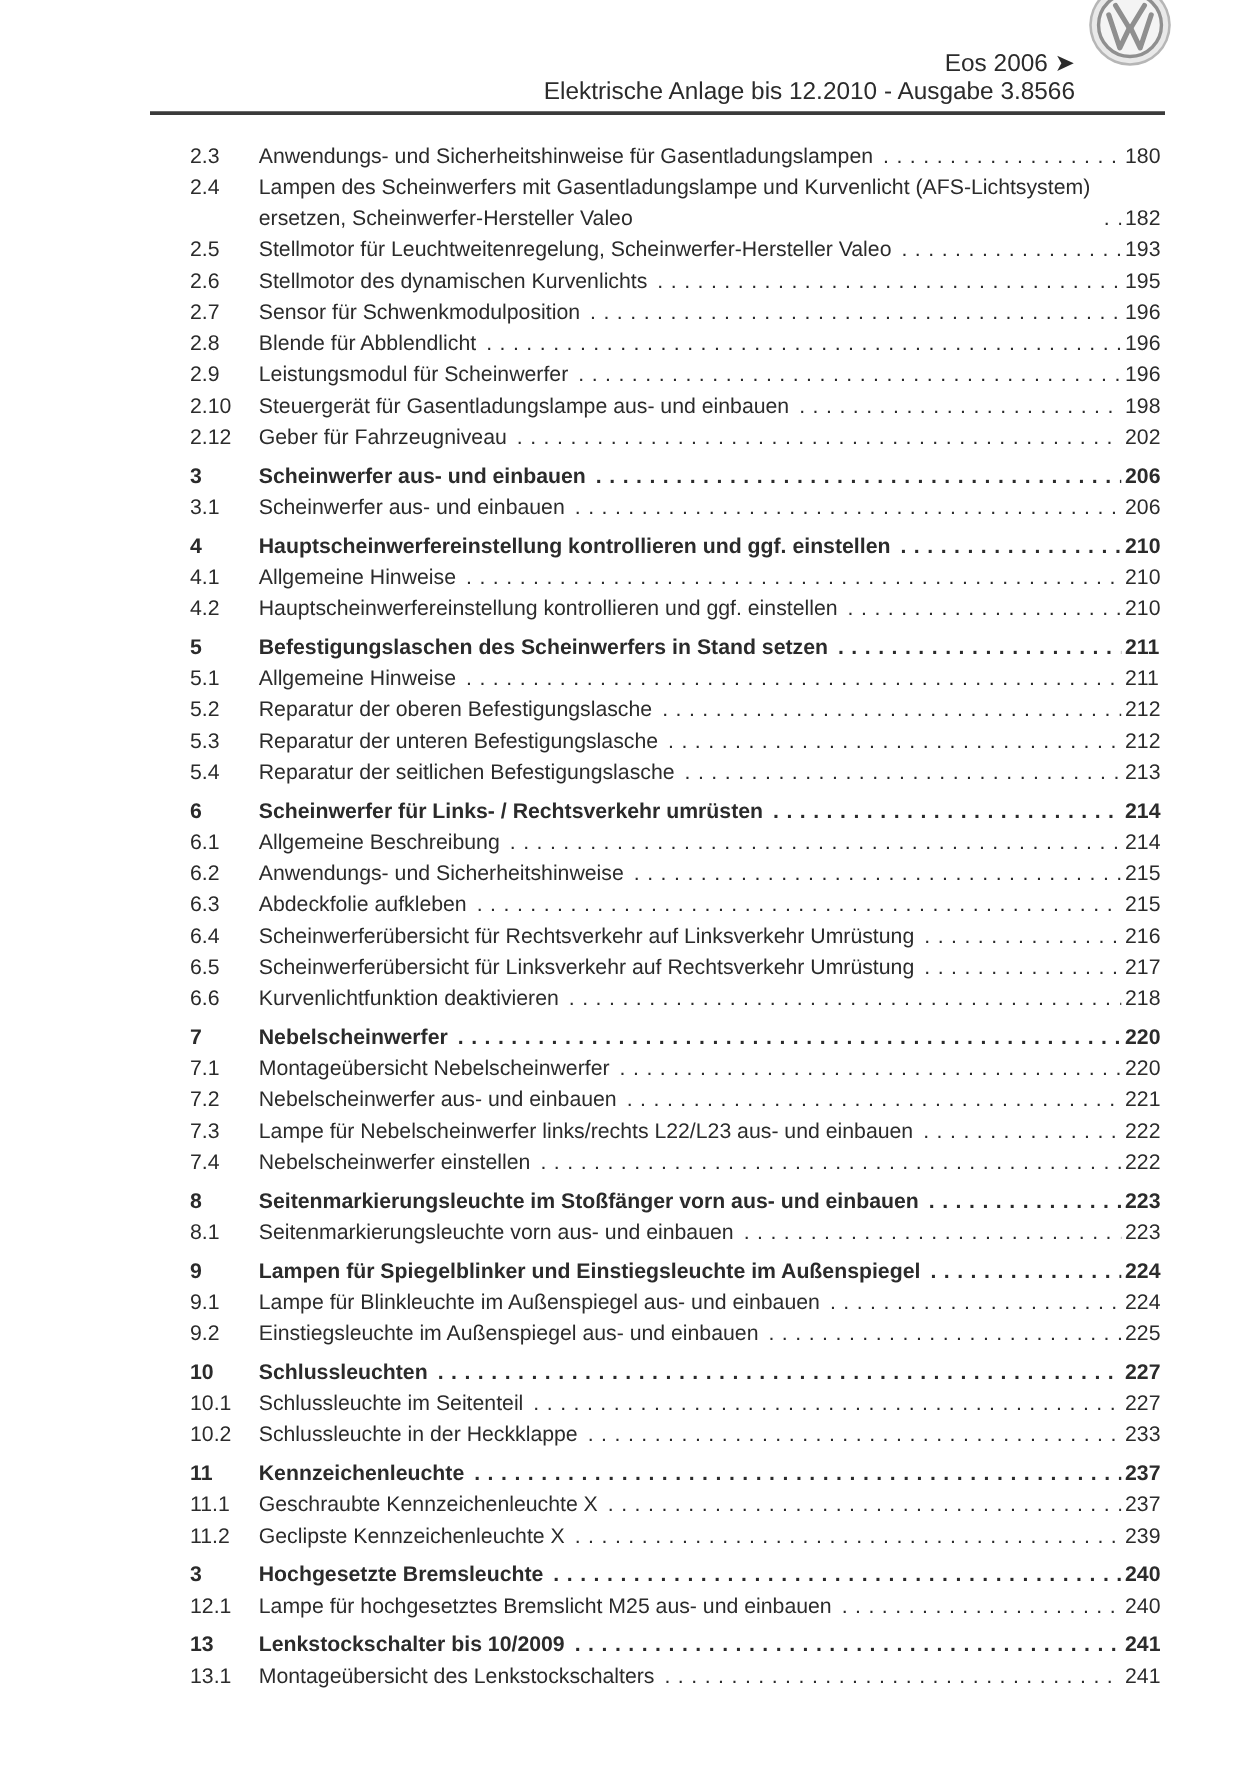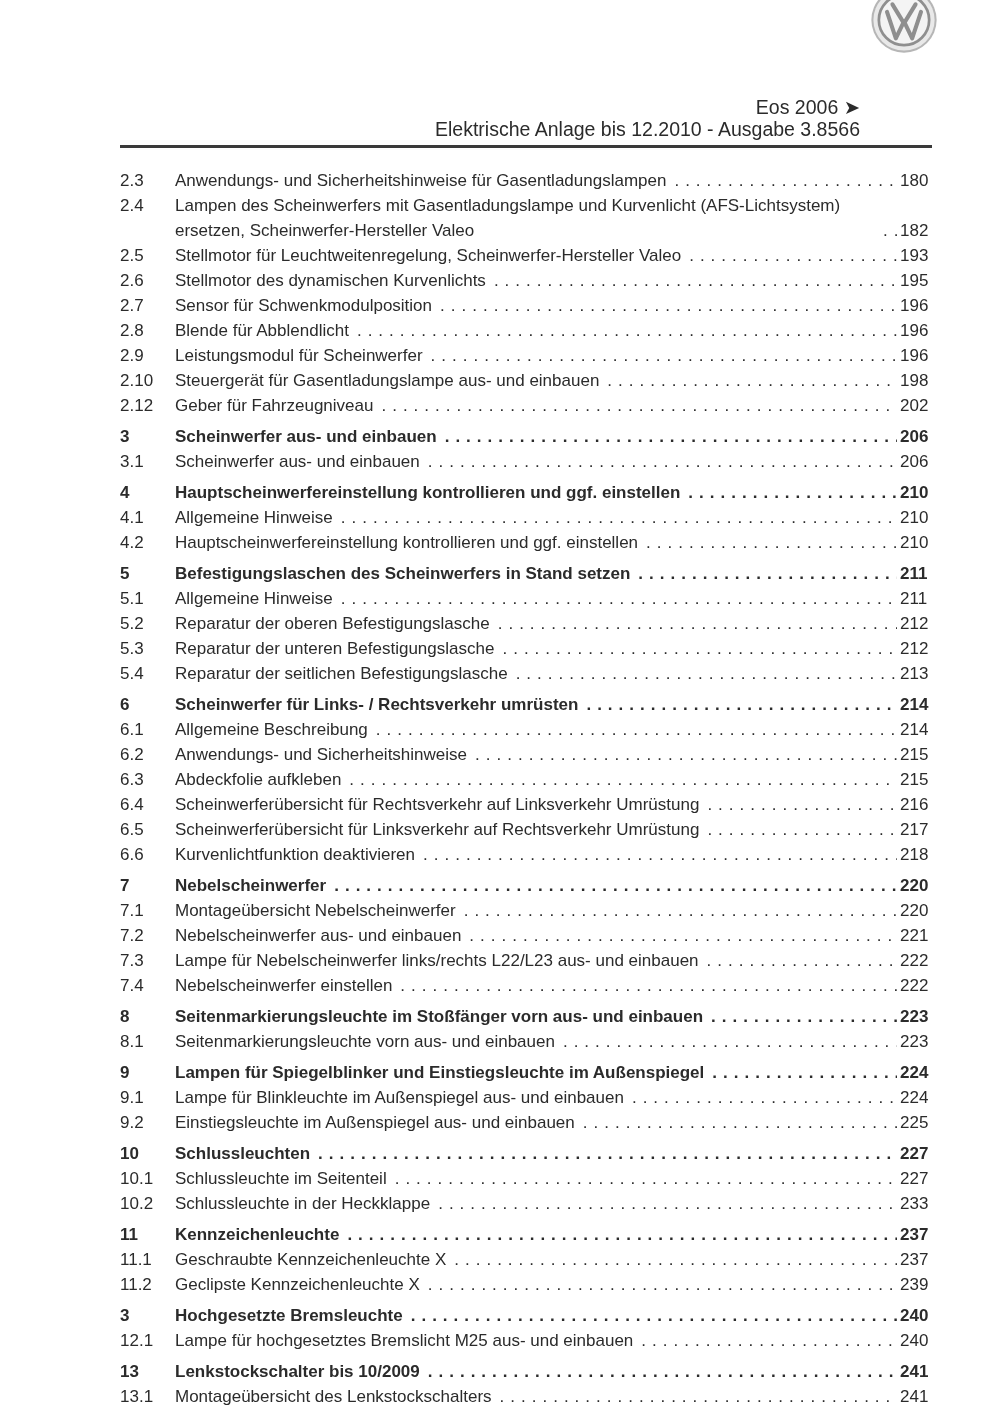--- a/index.html
+++ b/index.html
@@ -12,21 +12,21 @@
   }
   .page {
     position:relative;
     width:999px; height:1414px;
     box-sizing:border-box;
     padding:0 67px 0 120px;
   }
   
   .hdr {
     position:relative;
-    padding-top:96px;
+    padding-top:40px;
     padding-bottom:5px;
     border-bottom:3px solid #3a3a3a;
   }
   .hdr-text {
     text-align:right;
     padding-right:72px;
     font-size:19.5px;
     line-height:22px;
     color:#2b2b2b;
   }
@@ -34,21 +34,21 @@
     position:absolute;
     top:-14px; right:-6px;
     width:68px; height:68px;
   }
   
   .toc {
     padding-top:20px;
     font-size:17px;
     line-height:25px;
   }
-  .toc-row { display:flex; }
+  .toc-row { display:flex;margin-left:32px; }
   .toc-row.section { margin-top:6px; font-weight:bold; }
   .num { flex:none; width:55px; }
   .entry { flex:1; display:flex; align-items:flex-end; min-width:0; }
   .title { flex:0 1 auto; }
   .leader {
     flex:1 1 14px;
     min-width:14px;
     overflow:hidden;
     white-space:nowrap;
     margin:0 3px 0 8px;

